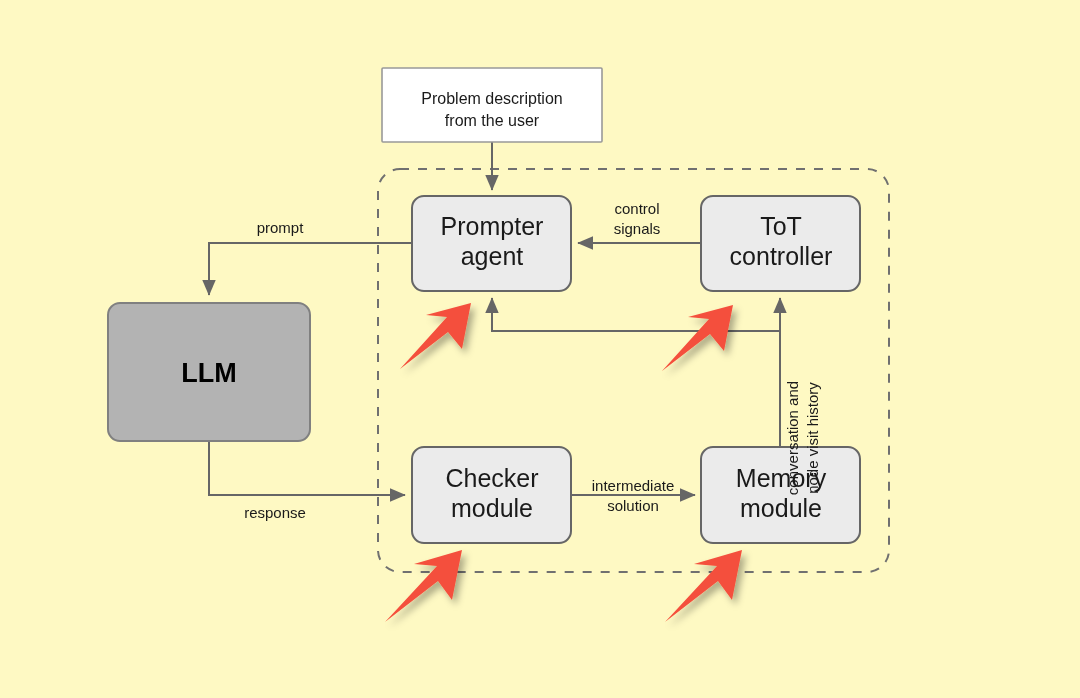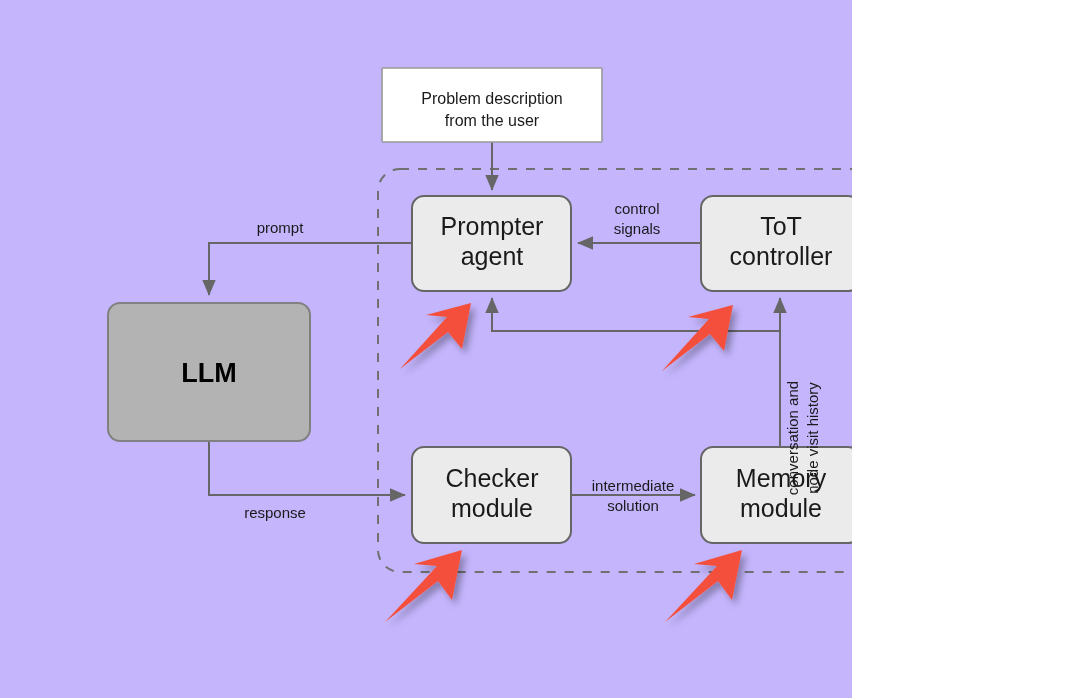--- a/index.html
+++ b/index.html
@@ -5,23 +5,23 @@
   html, body {
     margin: 0;
     padding: 0;
     background: #ffffff;
   }
   body {
     font-family: "Liberation Sans", sans-serif;
   }
   #canvas {
     position: relative;
-    width: 852px;
+    width: 1080px;
     height: 698px;
-    background: #c4b5fd;
+    background: #fef9c3;
     overflow: hidden;
   }
   svg.diagram {
     position: absolute;
     left: 0;
     top: 0;
     width: 1080px;
     height: 698px;
   }
   .node-box {

